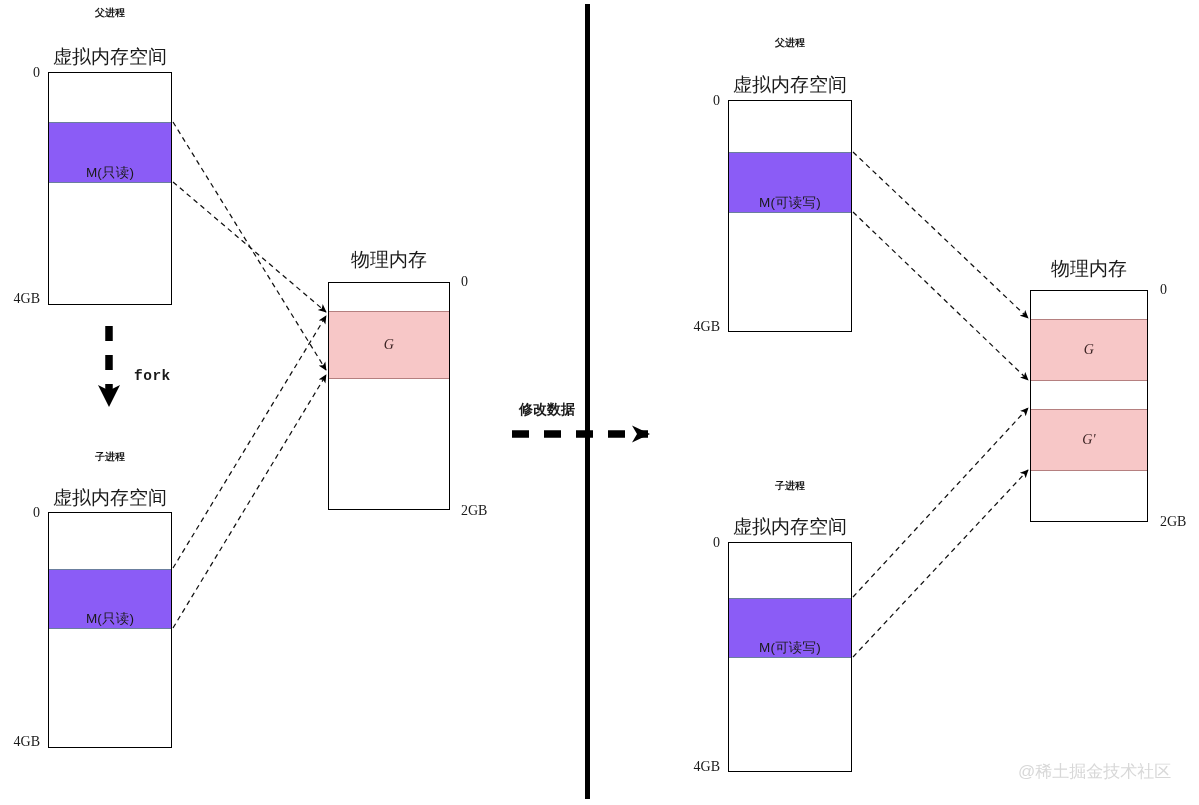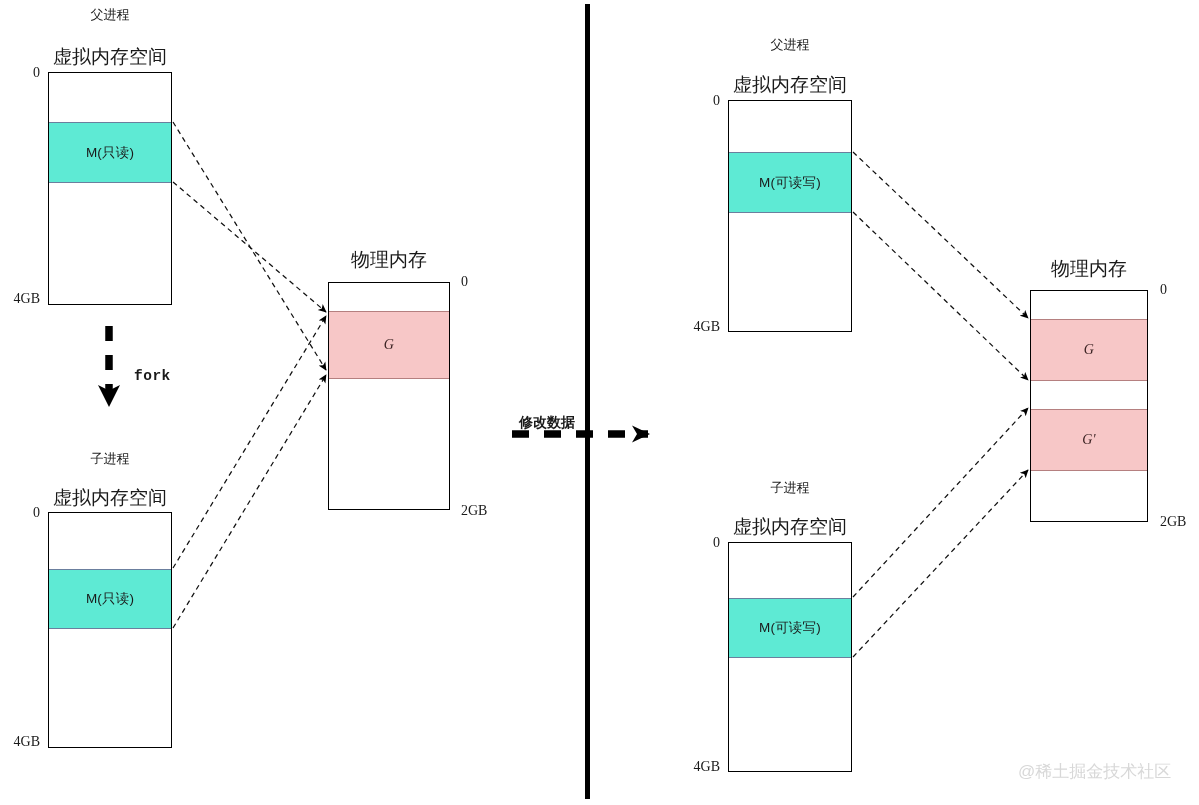--- a/index.html
+++ b/index.html
@@ -36,23 +36,24 @@
   .band {
     position: absolute;
     left: 0;
     right: 0;
     box-sizing: border-box;
     display: flex;
     align-items: center;
     justify-content: center;
   }
   .band.blue {
-    background: #5eead4;
+    background: #8b5cf6;
     border-top: 1.2px solid #6b7f9e;
     border-bottom: 1.2px solid #6b7f9e;
+    align-items: flex-end;
   }
   .band.pink {
     background: #f7c7c7;
     border-top: 1.2px solid #b58080;
     border-bottom: 1.2px solid #b58080;
   }
   .band-label {
     font-size: 13.5px;
     color: #1a1a1a;
     letter-spacing: 0.2px;
@@ -65,21 +66,22 @@
     color: #3a2222;
   }
   
   .lbl {
     position: absolute;
     white-space: nowrap;
     color: #1a1a1a;
     line-height: 1;
   }
   .lbl.proc-title {
-    font-size: 13px;
+    font-size: 10px;
+    font-weight: bold;
   }
   .lbl.box-title {
     font-size: 19px;
   }
   .lbl.addr {
     font-size: 14px;
     font-family: "Liberation Serif", "DejaVu Serif", serif;
   }
   .lbl.fork {
     font-size: 14.5px;
@@ -187,21 +189,21 @@
   <div class="lbl box-title center" style="left:389px; top:250px;">物理内存</div>
   <div class="lbl addr" style="left:461px; top:275px;">0</div>
   <div class="lbl addr" style="left:461px; top:504px;">2GB</div>
 
   <div class="memblock" style="left:328px; top:282px; width:122px; height:228px;">
     <div class="band pink" style="top:28px; height:68px;">
       <span class="band-label italic">G</span>
     </div>
   </div>
 
-  <div class="lbl action center" style="left:547px; top:415px;">修改数据</div>
+  <div class="lbl action center" style="left:547px; top:402px;">修改数据</div>
 
   <div class="lbl proc-title center" style="left:790px; top:38px;">父进程</div>
   <div class="lbl box-title center" style="left:790px; top:75px;">虚拟内存空间</div>
   <div class="lbl addr right" style="left:720px; top:94px;">0</div>
   <div class="lbl addr right" style="left:720px; top:320px;">4GB</div>
 
   <div class="memblock" style="left:728px; top:100px; width:124px; height:232px;">
     <div class="band blue" style="top:51px; height:61px;">
       <span class="band-label">M(可读写)</span>
     </div>

